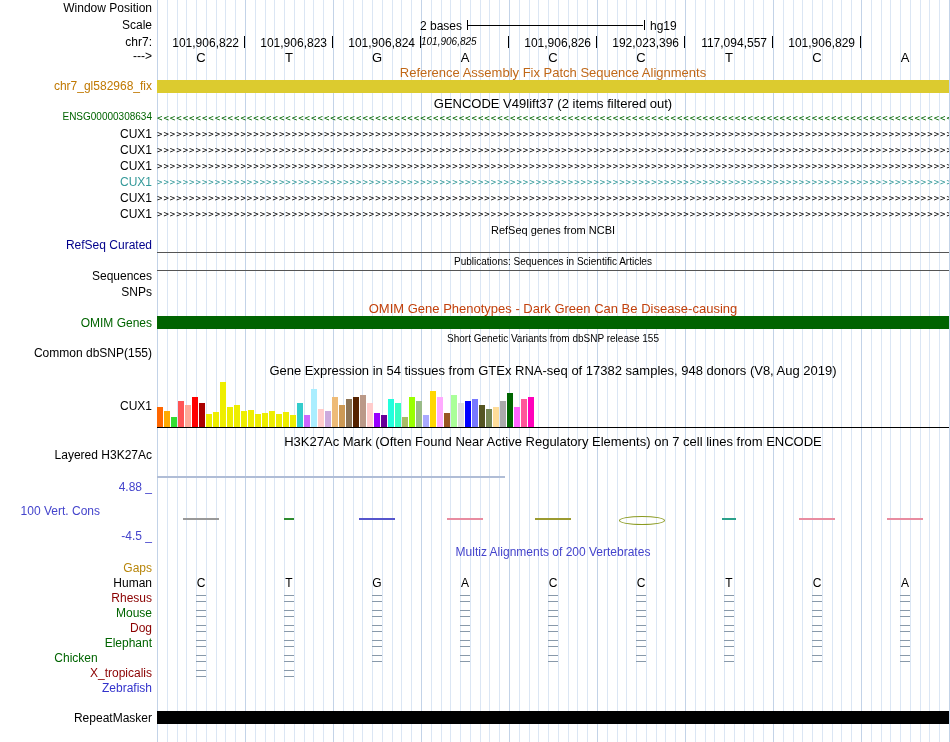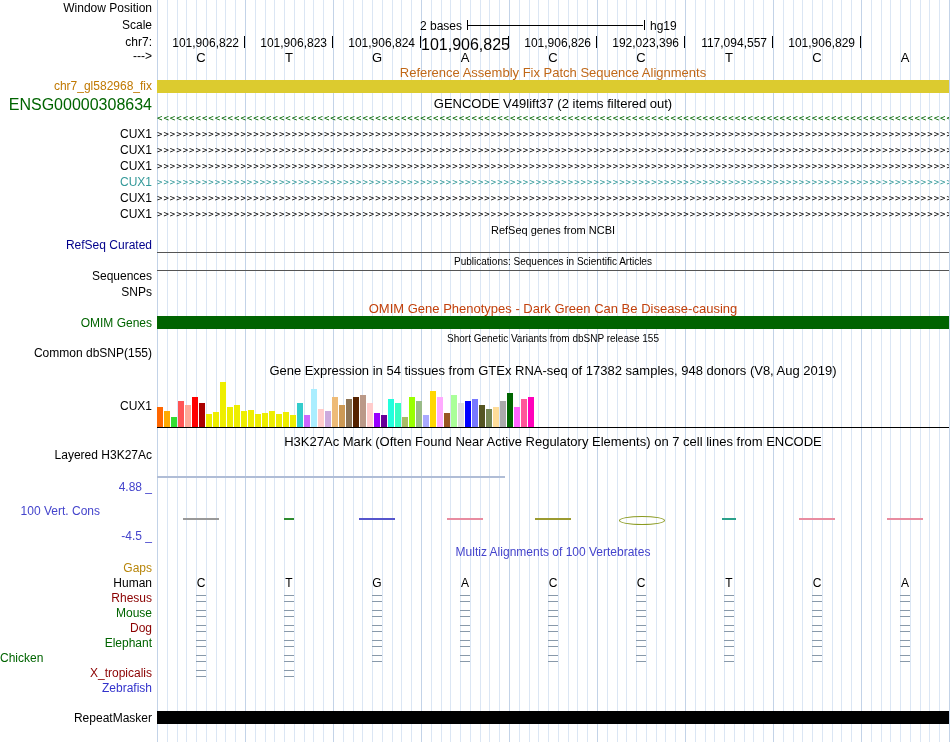--- a/index.html
+++ b/index.html
@@ -56,21 +56,21 @@
   <div style="left:157px;top:427px;width:792px;height:1px;background:#000"></div>
 
   <div class="title" style="top:435px">H3K27Ac Mark (Often Found Near Active Regulatory Elements) on 7 cell lines from ENCODE</div>
   <div class="lbl" style="top:449px">Layered H3K27Ac</div>
   <div style="left: 157px; top: 476px; width: 348px; height: 2px; background: rgb(176, 189, 214);"></div>
 
   <div class="lbl" style="top: 481px; color: rgb(68, 68, 204);">4.88 _</div>
   <div class="lbl" style="top: 505px; width: 100px; color: rgb(68, 68, 204);">100 Vert. Cons</div>
   <div class="lbl" style="top: 530px; color: rgb(68, 68, 204);">-4.5 _</div>
 
-  <div class="title" style="top: 546px; font-size: 12px; color: rgb(68, 68, 204);">Multiz Alignments of 100 Vertebrates</div>
+  <div class="title" style="top: 546px; font-size: 12px; color: rgb(68, 68, 204);">Multiz Alignments of 200 Vertebrates</div>
 
   <div class="lbl" style="top:712px">RepeatMasker</div>
   <div style="left: 157px; top: 711px; width: 792px; height: 13px; background: rgb(0, 0, 0);"></div>
 
 <div class="grid" style="position: absolute; left: 157px; top: 0px; width: 1px; height: 742px; background: rgb(195, 211, 232);"></div>
     <div class="grid" style="position: absolute; left: 166.778px; top: 0px; width: 1px; height: 742px; background: rgb(219, 230, 244);"></div>
     <div class="grid" style="position: absolute; left: 176.556px; top: 0px; width: 1px; height: 742px; background: rgb(219, 230, 244);"></div>
     <div class="grid" style="position: absolute; left: 186.333px; top: 0px; width: 1px; height: 742px; background: rgb(219, 230, 244);"></div>
     <div class="grid" style="position: absolute; left: 196.111px; top: 0px; width: 1px; height: 742px; background: rgb(219, 230, 244);"></div>
     <div class="grid" style="position: absolute; left: 205.889px; top: 0px; width: 1px; height: 742px; background: rgb(219, 230, 244);"></div>
@@ -149,40 +149,40 @@
     <div class="grid" style="position: absolute; left: 919.667px; top: 0px; width: 1px; height: 742px; background: rgb(219, 230, 244);"></div>
     <div class="grid" style="position: absolute; left: 929.444px; top: 0px; width: 1px; height: 742px; background: rgb(219, 230, 244);"></div>
     <div class="grid" style="position: absolute; left: 939.222px; top: 0px; width: 1px; height: 742px; background: rgb(219, 230, 244);"></div>
     <div class="grid" style="position: absolute; left: 949px; top: 0px; width: 1px; height: 742px; background: rgb(195, 211, 232);"></div>
     <div style="position: absolute; left: 157px; top: 36px; width: 82px; text-align: right; font-size: 12px;">101,906,822</div>
     <div style="position: absolute; left: 244px; top: 36px; width: 1px; height: 12px; background: rgb(0, 0, 0);"></div>
     <div style="position: absolute; left: 245px; top: 36px; width: 82px; text-align: right; font-size: 12px;">101,906,823</div>
     <div style="position: absolute; left: 332px; top: 36px; width: 1px; height: 12px; background: rgb(0, 0, 0);"></div>
     <div style="position: absolute; left: 333px; top: 36px; width: 82px; text-align: right; font-size: 12px;">101,906,824</div>
     <div style="position: absolute; left: 420px; top: 36px; width: 1px; height: 12px; background: rgb(0, 0, 0);"></div>
-    <div style="position: absolute; left: 421px; top: 36px; width: 82px; text-align: left; font-size: 16px;">101,906,825</div>
+    <div style="position: absolute; left: 421px; top: 36px; width: 82px; text-align: left; font-size: 10px; font-style: italic;">101,906,825</div>
     <div style="position: absolute; left: 508px; top: 36px; width: 1px; height: 12px; background: rgb(0, 0, 0);"></div>
     <div style="position: absolute; left: 509px; top: 36px; width: 82px; text-align: right; font-size: 12px;">101,906,826</div>
     <div style="position: absolute; left: 596px; top: 36px; width: 1px; height: 12px; background: rgb(0, 0, 0);"></div>
     <div style="position: absolute; left: 597px; top: 36px; width: 82px; text-align: right; font-size: 12px;">192,023,396</div>
     <div style="position: absolute; left: 684px; top: 36px; width: 1px; height: 12px; background: rgb(0, 0, 0);"></div>
     <div style="position: absolute; left: 685px; top: 36px; width: 82px; text-align: right; font-size: 12px;">117,094,557</div>
     <div style="position: absolute; left: 772px; top: 36px; width: 1px; height: 12px; background: rgb(0, 0, 0);"></div>
     <div style="position: absolute; left: 773px; top: 36px; width: 82px; text-align: right; font-size: 12px;">101,906,829</div>
     <div style="position: absolute; left: 860px; top: 36px; width: 1px; height: 12px; background: rgb(0, 0, 0);"></div>
     <div style="position: absolute; left: 157px; top: 50px; width: 88px; text-align: center; font-size: 13px;">C</div>
     <div style="position: absolute; left: 245px; top: 50px; width: 88px; text-align: center; font-size: 13px;">T</div>
     <div style="position: absolute; left: 333px; top: 50px; width: 88px; text-align: center; font-size: 13px;">G</div>
     <div style="position: absolute; left: 421px; top: 50px; width: 88px; text-align: center; font-size: 13px;">A</div>
     <div style="position: absolute; left: 509px; top: 50px; width: 88px; text-align: center; font-size: 13px;">C</div>
     <div style="position: absolute; left: 597px; top: 50px; width: 88px; text-align: center; font-size: 13px;">C</div>
     <div style="position: absolute; left: 685px; top: 50px; width: 88px; text-align: center; font-size: 13px;">T</div>
     <div style="position: absolute; left: 773px; top: 50px; width: 88px; text-align: center; font-size: 13px;">C</div>
     <div style="position: absolute; left: 861px; top: 50px; width: 88px; text-align: center; font-size: 13px;">A</div>
-    <div style="position: absolute; left: 0px; top: 96px; width: 152px; text-align: right; font-size: 16px; color: rgb(0, 100, 0);">ENSG00000308634</div>
+    <div style="position: absolute; left: 0px; top: 111px; width: 152px; text-align: right; font-size: 10px; color: rgb(0, 100, 0);">ENSG00000308634</div>
     <div style="position: absolute; left: 157px; top: 113px; width: 792px; height: 10px; line-height: 10px; overflow: hidden; white-space: nowrap; color: rgb(0, 100, 0); font-size: 9px; letter-spacing: 1px; font-family: &quot;DejaVu Sans Mono&quot;, monospace;">&lt;&lt;&lt;&lt;&lt;&lt;&lt;&lt;&lt;&lt;&lt;&lt;&lt;&lt;&lt;&lt;&lt;&lt;&lt;&lt;&lt;&lt;&lt;&lt;&lt;&lt;&lt;&lt;&lt;&lt;&lt;&lt;&lt;&lt;&lt;&lt;&lt;&lt;&lt;&lt;&lt;&lt;&lt;&lt;&lt;&lt;&lt;&lt;&lt;&lt;&lt;&lt;&lt;&lt;&lt;&lt;&lt;&lt;&lt;&lt;&lt;&lt;&lt;&lt;&lt;&lt;&lt;&lt;&lt;&lt;&lt;&lt;&lt;&lt;&lt;&lt;&lt;&lt;&lt;&lt;&lt;&lt;&lt;&lt;&lt;&lt;&lt;&lt;&lt;&lt;&lt;&lt;&lt;&lt;&lt;&lt;&lt;&lt;&lt;&lt;&lt;&lt;&lt;&lt;&lt;&lt;&lt;&lt;&lt;&lt;&lt;&lt;&lt;&lt;&lt;&lt;&lt;&lt;&lt;&lt;&lt;&lt;&lt;&lt;&lt;&lt;&lt;&lt;&lt;&lt;&lt;&lt;&lt;&lt;&lt;&lt;&lt;&lt;&lt;&lt;</div>
     <div style="position: absolute; left: 0px; top: 127px; width: 152px; text-align: right; font-size: 12px; color: rgb(0, 0, 0);">CUX1</div>
     <div style="position: absolute; left: 157px; top: 129px; width: 792px; height: 10px; line-height: 10px; overflow: hidden; white-space: nowrap; color: rgb(0, 0, 0); font-size: 9px; letter-spacing: 1px; font-family: &quot;DejaVu Sans Mono&quot;, monospace;">&gt;&gt;&gt;&gt;&gt;&gt;&gt;&gt;&gt;&gt;&gt;&gt;&gt;&gt;&gt;&gt;&gt;&gt;&gt;&gt;&gt;&gt;&gt;&gt;&gt;&gt;&gt;&gt;&gt;&gt;&gt;&gt;&gt;&gt;&gt;&gt;&gt;&gt;&gt;&gt;&gt;&gt;&gt;&gt;&gt;&gt;&gt;&gt;&gt;&gt;&gt;&gt;&gt;&gt;&gt;&gt;&gt;&gt;&gt;&gt;&gt;&gt;&gt;&gt;&gt;&gt;&gt;&gt;&gt;&gt;&gt;&gt;&gt;&gt;&gt;&gt;&gt;&gt;&gt;&gt;&gt;&gt;&gt;&gt;&gt;&gt;&gt;&gt;&gt;&gt;&gt;&gt;&gt;&gt;&gt;&gt;&gt;&gt;&gt;&gt;&gt;&gt;&gt;&gt;&gt;&gt;&gt;&gt;&gt;&gt;&gt;&gt;&gt;&gt;&gt;&gt;&gt;&gt;&gt;&gt;&gt;&gt;&gt;&gt;&gt;&gt;&gt;&gt;&gt;&gt;&gt;&gt;&gt;&gt;&gt;&gt;&gt;&gt;&gt;&gt;</div>
     <div style="position: absolute; left: 0px; top: 143px; width: 152px; text-align: right; font-size: 12px; color: rgb(0, 0, 0);">CUX1</div>
     <div style="position: absolute; left: 157px; top: 145px; width: 792px; height: 10px; line-height: 10px; overflow: hidden; white-space: nowrap; color: rgb(0, 0, 0); font-size: 9px; letter-spacing: 1px; font-family: &quot;DejaVu Sans Mono&quot;, monospace;">&gt;&gt;&gt;&gt;&gt;&gt;&gt;&gt;&gt;&gt;&gt;&gt;&gt;&gt;&gt;&gt;&gt;&gt;&gt;&gt;&gt;&gt;&gt;&gt;&gt;&gt;&gt;&gt;&gt;&gt;&gt;&gt;&gt;&gt;&gt;&gt;&gt;&gt;&gt;&gt;&gt;&gt;&gt;&gt;&gt;&gt;&gt;&gt;&gt;&gt;&gt;&gt;&gt;&gt;&gt;&gt;&gt;&gt;&gt;&gt;&gt;&gt;&gt;&gt;&gt;&gt;&gt;&gt;&gt;&gt;&gt;&gt;&gt;&gt;&gt;&gt;&gt;&gt;&gt;&gt;&gt;&gt;&gt;&gt;&gt;&gt;&gt;&gt;&gt;&gt;&gt;&gt;&gt;&gt;&gt;&gt;&gt;&gt;&gt;&gt;&gt;&gt;&gt;&gt;&gt;&gt;&gt;&gt;&gt;&gt;&gt;&gt;&gt;&gt;&gt;&gt;&gt;&gt;&gt;&gt;&gt;&gt;&gt;&gt;&gt;&gt;&gt;&gt;&gt;&gt;&gt;&gt;&gt;&gt;&gt;&gt;&gt;&gt;&gt;&gt;</div>
     <div style="position: absolute; left: 0px; top: 159px; width: 152px; text-align: right; font-size: 12px; color: rgb(0, 0, 0);">CUX1</div>
     <div style="position: absolute; left: 157px; top: 161px; width: 792px; height: 10px; line-height: 10px; overflow: hidden; white-space: nowrap; color: rgb(0, 0, 0); font-size: 9px; letter-spacing: 1px; font-family: &quot;DejaVu Sans Mono&quot;, monospace;">&gt;&gt;&gt;&gt;&gt;&gt;&gt;&gt;&gt;&gt;&gt;&gt;&gt;&gt;&gt;&gt;&gt;&gt;&gt;&gt;&gt;&gt;&gt;&gt;&gt;&gt;&gt;&gt;&gt;&gt;&gt;&gt;&gt;&gt;&gt;&gt;&gt;&gt;&gt;&gt;&gt;&gt;&gt;&gt;&gt;&gt;&gt;&gt;&gt;&gt;&gt;&gt;&gt;&gt;&gt;&gt;&gt;&gt;&gt;&gt;&gt;&gt;&gt;&gt;&gt;&gt;&gt;&gt;&gt;&gt;&gt;&gt;&gt;&gt;&gt;&gt;&gt;&gt;&gt;&gt;&gt;&gt;&gt;&gt;&gt;&gt;&gt;&gt;&gt;&gt;&gt;&gt;&gt;&gt;&gt;&gt;&gt;&gt;&gt;&gt;&gt;&gt;&gt;&gt;&gt;&gt;&gt;&gt;&gt;&gt;&gt;&gt;&gt;&gt;&gt;&gt;&gt;&gt;&gt;&gt;&gt;&gt;&gt;&gt;&gt;&gt;&gt;&gt;&gt;&gt;&gt;&gt;&gt;&gt;&gt;&gt;&gt;&gt;&gt;&gt;</div>
     <div style="position: absolute; left: 0px; top: 175px; width: 152px; text-align: right; font-size: 12px; color: rgb(51, 153, 153);">CUX1</div>
     <div style="position: absolute; left: 157px; top: 177px; width: 792px; height: 10px; line-height: 10px; overflow: hidden; white-space: nowrap; color: rgb(51, 153, 153); font-size: 9px; letter-spacing: 1px; font-family: &quot;DejaVu Sans Mono&quot;, monospace;">&gt;&gt;&gt;&gt;&gt;&gt;&gt;&gt;&gt;&gt;&gt;&gt;&gt;&gt;&gt;&gt;&gt;&gt;&gt;&gt;&gt;&gt;&gt;&gt;&gt;&gt;&gt;&gt;&gt;&gt;&gt;&gt;&gt;&gt;&gt;&gt;&gt;&gt;&gt;&gt;&gt;&gt;&gt;&gt;&gt;&gt;&gt;&gt;&gt;&gt;&gt;&gt;&gt;&gt;&gt;&gt;&gt;&gt;&gt;&gt;&gt;&gt;&gt;&gt;&gt;&gt;&gt;&gt;&gt;&gt;&gt;&gt;&gt;&gt;&gt;&gt;&gt;&gt;&gt;&gt;&gt;&gt;&gt;&gt;&gt;&gt;&gt;&gt;&gt;&gt;&gt;&gt;&gt;&gt;&gt;&gt;&gt;&gt;&gt;&gt;&gt;&gt;&gt;&gt;&gt;&gt;&gt;&gt;&gt;&gt;&gt;&gt;&gt;&gt;&gt;&gt;&gt;&gt;&gt;&gt;&gt;&gt;&gt;&gt;&gt;&gt;&gt;&gt;&gt;&gt;&gt;&gt;&gt;&gt;&gt;&gt;&gt;&gt;&gt;&gt;</div>
     <div style="position: absolute; left: 0px; top: 191px; width: 152px; text-align: right; font-size: 12px; color: rgb(0, 0, 0);">CUX1</div>
@@ -296,21 +296,21 @@
     <div style="position: absolute; left: 0px; top: 636px; width: 152px; text-align: right; font-size: 12px; color: rgb(0, 100, 0);">Elephant</div>
     <div style="position: absolute; left: 196px; top: 640px; width: 10px; height: 5px; border-top: 1px solid rgb(136, 153, 170); border-bottom: 1px solid rgb(136, 153, 170);"></div>
     <div style="position: absolute; left: 284px; top: 640px; width: 10px; height: 5px; border-top: 1px solid rgb(136, 153, 170); border-bottom: 1px solid rgb(136, 153, 170);"></div>
     <div style="position: absolute; left: 372px; top: 640px; width: 10px; height: 5px; border-top: 1px solid rgb(136, 153, 170); border-bottom: 1px solid rgb(136, 153, 170);"></div>
     <div style="position: absolute; left: 460px; top: 640px; width: 10px; height: 5px; border-top: 1px solid rgb(136, 153, 170); border-bottom: 1px solid rgb(136, 153, 170);"></div>
     <div style="position: absolute; left: 548px; top: 640px; width: 10px; height: 5px; border-top: 1px solid rgb(136, 153, 170); border-bottom: 1px solid rgb(136, 153, 170);"></div>
     <div style="position: absolute; left: 636px; top: 640px; width: 10px; height: 5px; border-top: 1px solid rgb(136, 153, 170); border-bottom: 1px solid rgb(136, 153, 170);"></div>
     <div style="position: absolute; left: 724px; top: 640px; width: 10px; height: 5px; border-top: 1px solid rgb(136, 153, 170); border-bottom: 1px solid rgb(136, 153, 170);"></div>
     <div style="position: absolute; left: 812px; top: 640px; width: 10px; height: 5px; border-top: 1px solid rgb(136, 153, 170); border-bottom: 1px solid rgb(136, 153, 170);"></div>
     <div style="position: absolute; left: 900px; top: 640px; width: 10px; height: 5px; border-top: 1px solid rgb(136, 153, 170); border-bottom: 1px solid rgb(136, 153, 170);"></div>
-    <div style="position: absolute; left: 0px; top: 651px; width: 152px; text-align: left; font-size: 12px; color: rgb(0, 100, 0);">Chicken</div>
+    <div style="position: absolute; left: 0px; top: 651px; width: 152px; text-align: center; font-size: 12px; color: rgb(0, 100, 0);">Chicken</div>
     <div style="position: absolute; left: 196px; top: 655px; width: 10px; height: 5px; border-top: 1px solid rgb(136, 153, 170); border-bottom: 1px solid rgb(136, 153, 170);"></div>
     <div style="position: absolute; left: 284px; top: 655px; width: 10px; height: 5px; border-top: 1px solid rgb(136, 153, 170); border-bottom: 1px solid rgb(136, 153, 170);"></div>
     <div style="position: absolute; left: 372px; top: 655px; width: 10px; height: 5px; border-top: 1px solid rgb(136, 153, 170); border-bottom: 1px solid rgb(136, 153, 170);"></div>
     <div style="position: absolute; left: 460px; top: 655px; width: 10px; height: 5px; border-top: 1px solid rgb(136, 153, 170); border-bottom: 1px solid rgb(136, 153, 170);"></div>
     <div style="position: absolute; left: 548px; top: 655px; width: 10px; height: 5px; border-top: 1px solid rgb(136, 153, 170); border-bottom: 1px solid rgb(136, 153, 170);"></div>
     <div style="position: absolute; left: 636px; top: 655px; width: 10px; height: 5px; border-top: 1px solid rgb(136, 153, 170); border-bottom: 1px solid rgb(136, 153, 170);"></div>
     <div style="position: absolute; left: 724px; top: 655px; width: 10px; height: 5px; border-top: 1px solid rgb(136, 153, 170); border-bottom: 1px solid rgb(136, 153, 170);"></div>
     <div style="position: absolute; left: 812px; top: 655px; width: 10px; height: 5px; border-top: 1px solid rgb(136, 153, 170); border-bottom: 1px solid rgb(136, 153, 170);"></div>
     <div style="position: absolute; left: 900px; top: 655px; width: 10px; height: 5px; border-top: 1px solid rgb(136, 153, 170); border-bottom: 1px solid rgb(136, 153, 170);"></div>
     <div style="position: absolute; left: 0px; top: 666px; width: 152px; text-align: right; font-size: 12px; color: rgb(139, 0, 0);">X_tropicalis</div>

